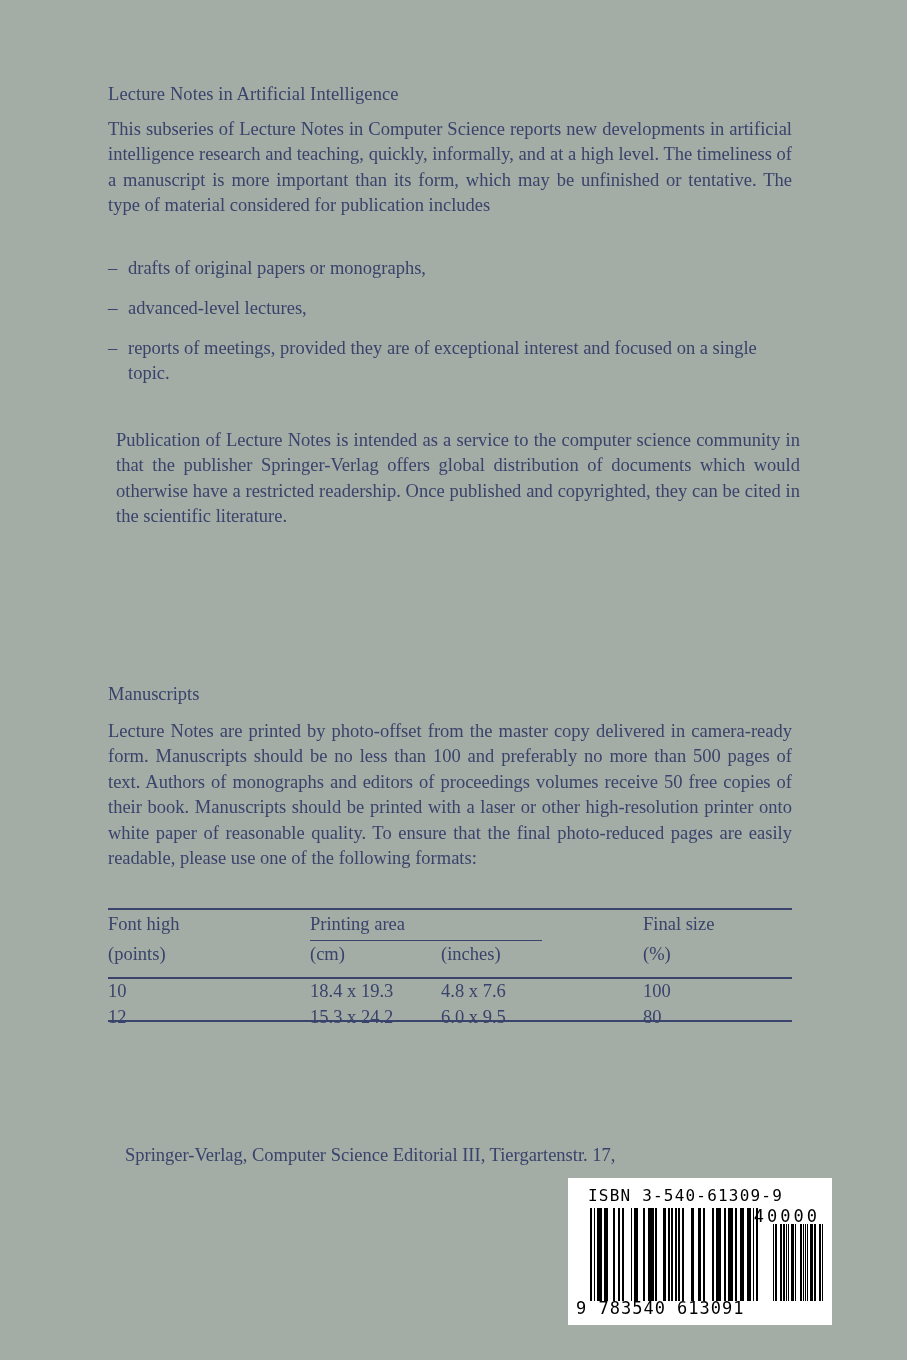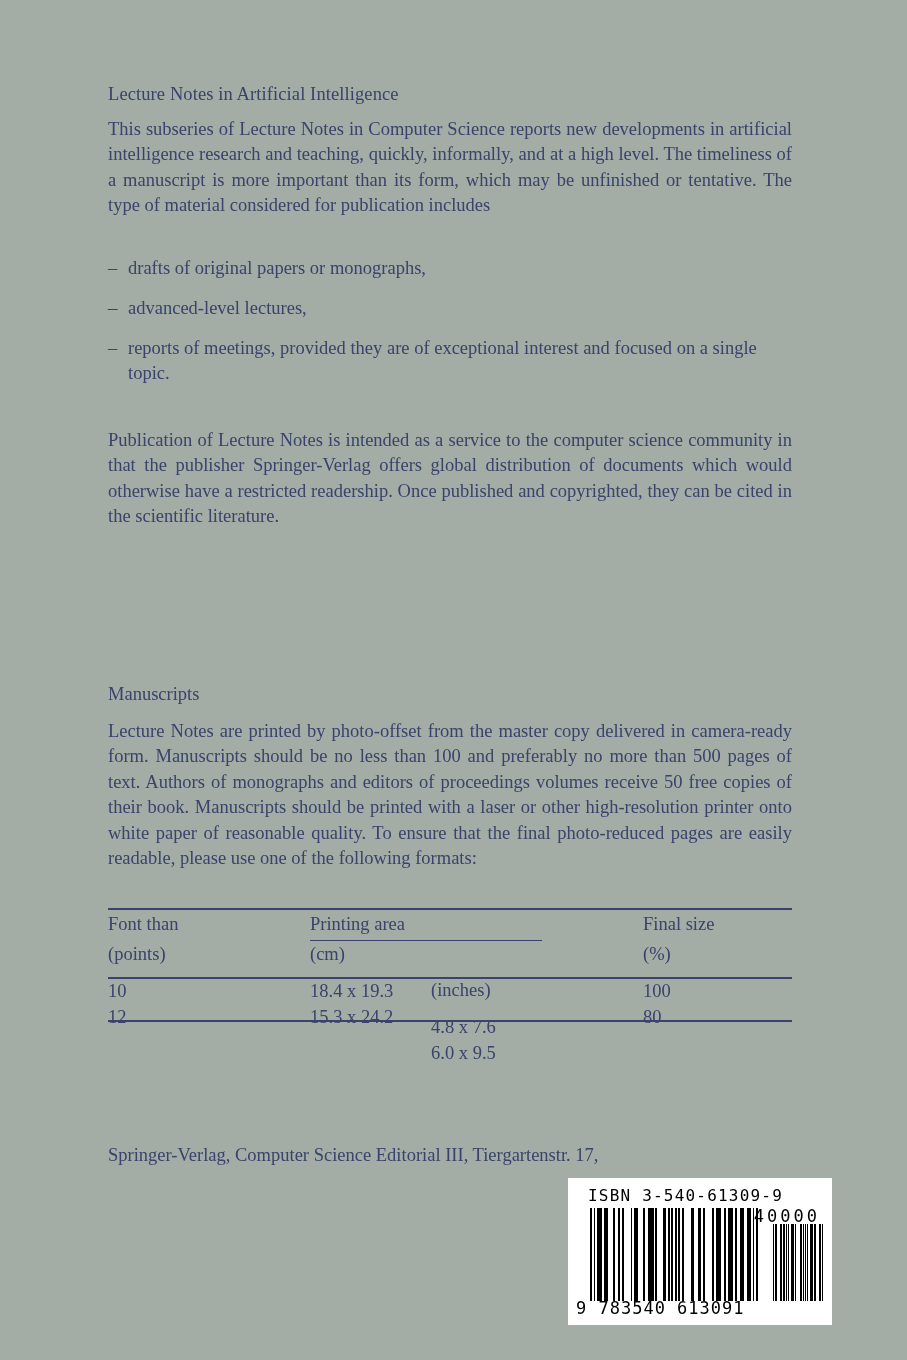--- a/index.html
+++ b/index.html
@@ -63,21 +63,21 @@
     line-height: 25.4px;
   }
   .bullet .dash {
     position: absolute;
     left: 0;
     top: 0;
   }
 
   .publication {
     position: absolute;
-    left: 108px;
+    left: 116px;
     top: 428px;
     width: 684px;
   }
 
   .manuscripts-head {
     position: absolute;
     left: 108px;
     top: 684px;
     font-size: 18.5px;
   }
@@ -110,21 +110,21 @@
   .rule.sub   { top: 32px; left: 202px; width: 232px; height: 1.2px; }
 
   .trow {
     position: absolute;
     left: 0;
     width: 684px;
     height: 26px;
   }
   .trow .c1 { position: absolute; left: 0px; }
   .trow .c2 { position: absolute; left: 202px; }
-  .trow .c3 { position: absolute; left: 323px; margin-top: 36px; }
+  .trow .c3 { position: absolute; left: 333px; }
   .trow .c4 { position: absolute; left: 535px; }
 
   .trow.h1 { top: 6px; }
   .trow.h2 { top: 36px; }
   .trow.r1 { top: 73px; }
   .trow.r2 { top: 99px; }
 
   .closing1 {
     position: absolute;
     left: 108px;
@@ -132,21 +132,21 @@
     width: 684px;
   }
   .closing2 {
     position: absolute;
     left: 108px;
     top: 1107px;
     width: 684px;
   }
   .address {
     position: absolute;
-    left: 108px;
+    left: 125px;
     top: 1143px;
     width: 684px;
   }
 
   .tex {
     display: inline;
     white-space: nowrap;
   }
   .tex .e {
     display: inline-block;
@@ -255,21 +255,21 @@
     <p class="body">Lecture Notes are printed by photo-offset from the master copy delivered in camera-ready form. Manuscripts should be no less than 100 and preferably no more than 500 pages of text. Authors of monographs and editors of proceedings volumes receive 50 free copies of their book. Manuscripts should be printed with a laser or other high-resolution printer onto white paper of reasonable quality. To ensure that the final photo-reduced pages are easily readable, please use one of the following formats:</p>
   </div>
 
   <div class="tbl">
     <div class="rule top"></div>
     <div class="rule sub"></div>
     <div class="rule mid"></div>
     <div class="rule bot"></div>
 
     <div class="trow h1">
-      <span class="c1">Font than</span>
+      <span class="c1">Font high</span>
       <span class="c2">Printing area</span>
       <span class="c4">Final size</span>
     </div>
 
     <div class="trow h2">
       <span class="c1">(points)</span>
       <span class="c2">(cm)</span>
       <span class="c3">(inches)</span>
       <span class="c4">(%)</span>
     </div>

